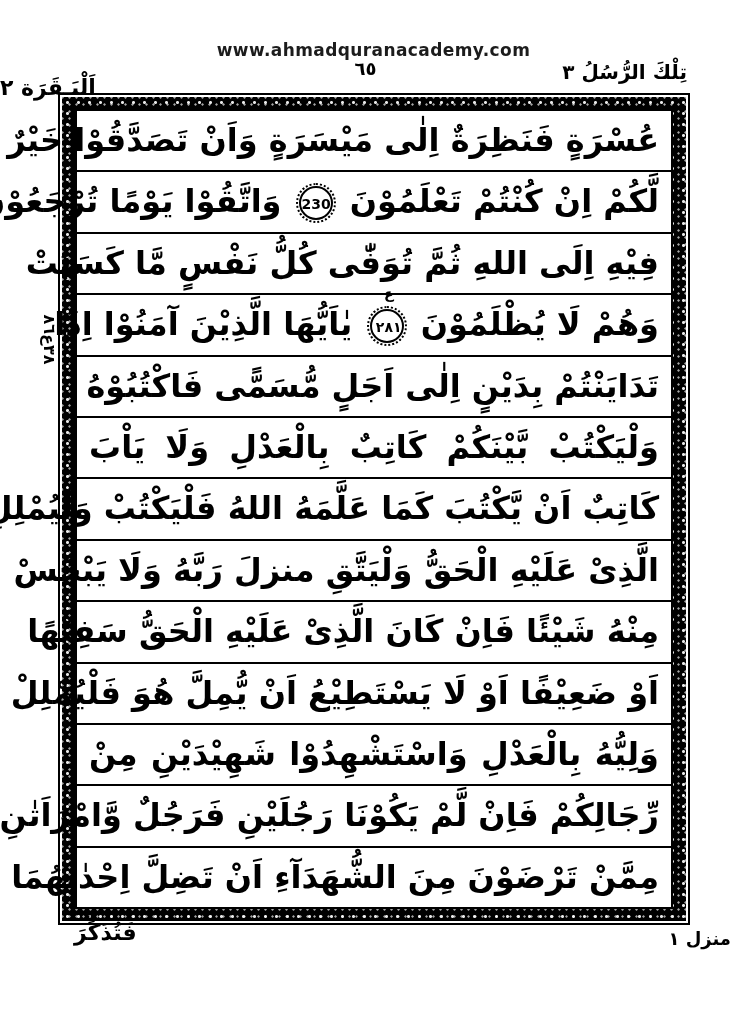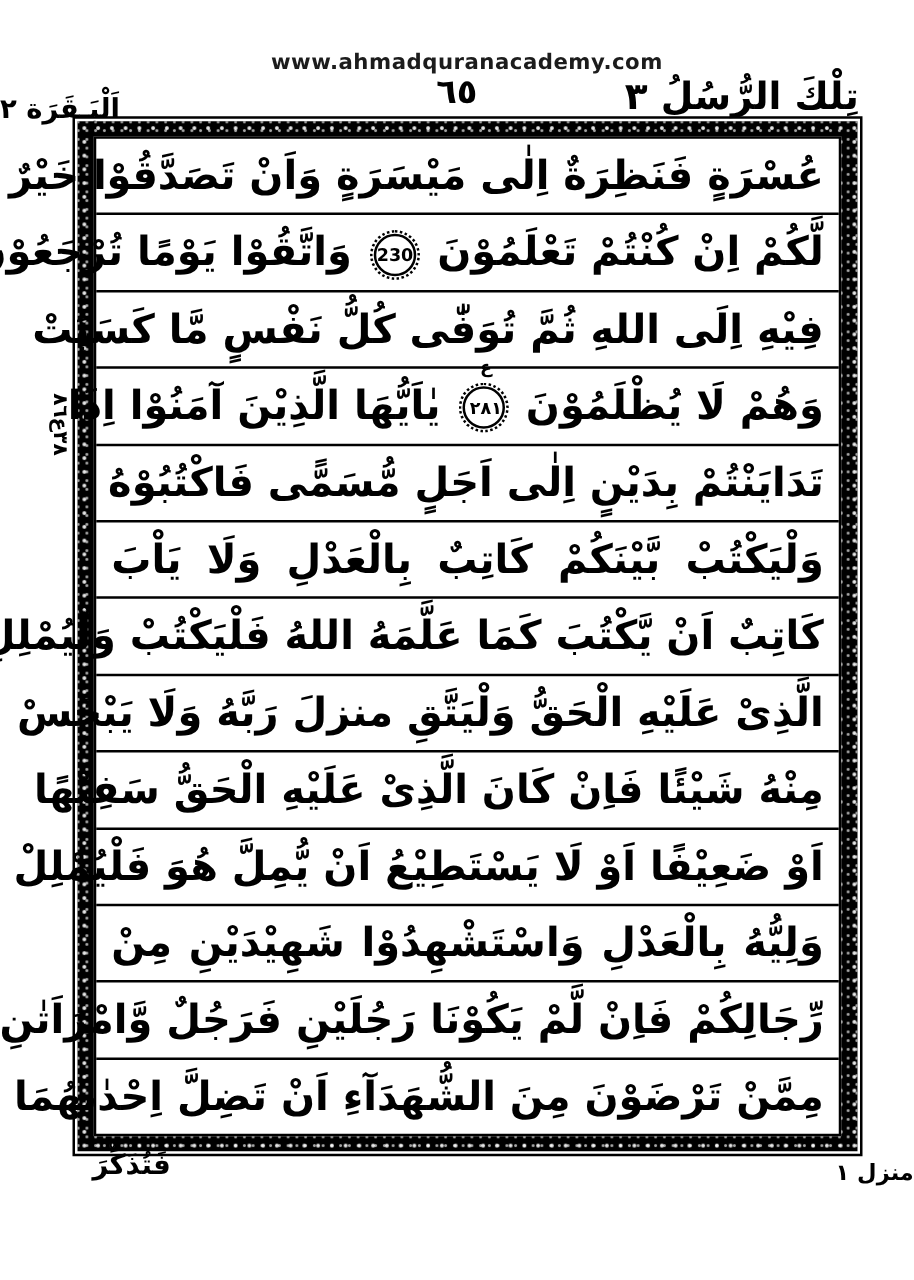--- a/index.html
+++ b/index.html
@@ -14,25 +14,25 @@
     position:absolute;top:40px;left:16px;right:0;
     text-align:center;font-size:17px;color:#1c1c1c;
     letter-spacing:.4px;font-weight:bold;
   }
   .header-left{
     position:absolute;left:0px;top:75px;
     font-size:22px;font-weight:bold;direction:rtl;white-space:nowrap;
   }
   .header-center{
     position:absolute;top:58px;left:0;right:0;
-    text-align:center;font-size:27px;font-weight:bold;
+    text-align:center;font-size:18px;font-weight:bold;
   }
   .header-right{
     position:absolute;right:44px;top:60px;
-    font-size:30px;font-weight:bold;direction:rtl;white-space:nowrap;
+    font-size:20px;font-weight:bold;direction:rtl;white-space:nowrap;
   }
   
   .frame{
     position:absolute;left:62px;top:97px;width:624px;height:824px;
     box-sizing:border-box;
     background-color:#000;
     background-image:
       radial-gradient(circle, rgba(255,255,255,.9) 1.1px, transparent 1.9px),
       radial-gradient(circle, rgba(255,255,255,.65) .8px, transparent 1.5px);
     background-size:11px 11px,7px 7px;

